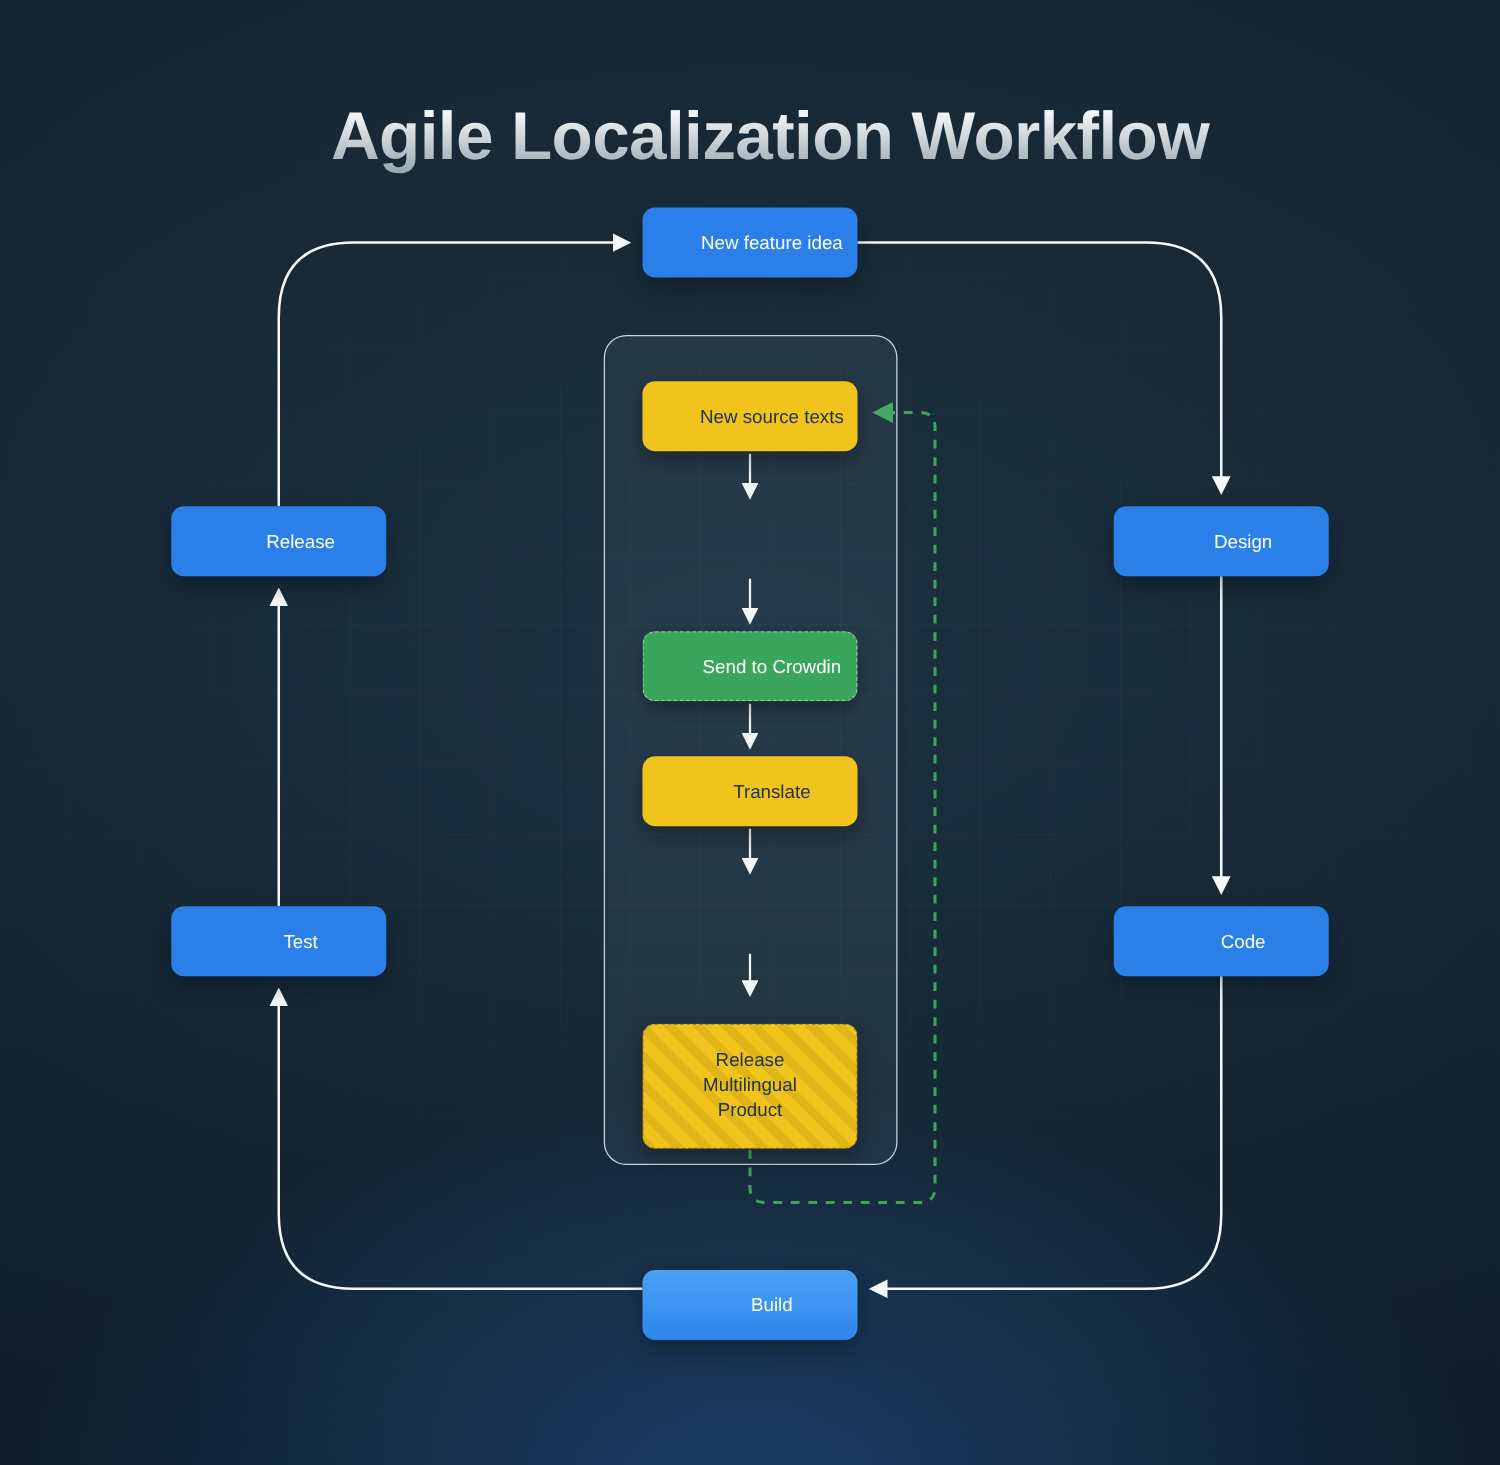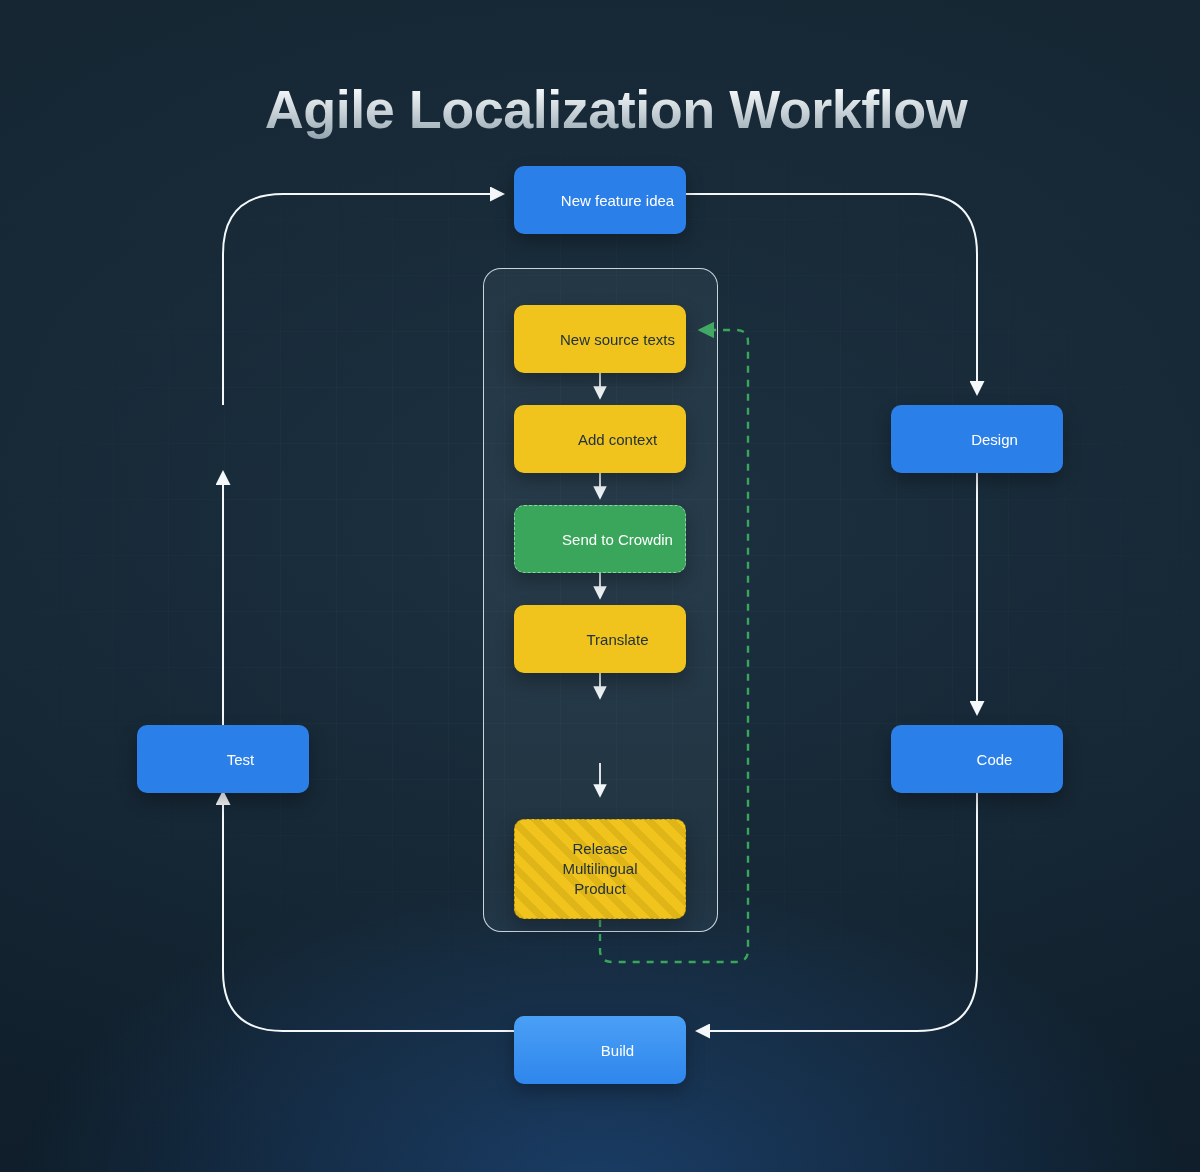--- a/index.html
+++ b/index.html
@@ -29,21 +29,21 @@
     text-align:center;
     font-size:54px;font-weight:bold;letter-spacing:-0.5px;
     background:linear-gradient(180deg,#f2f6f8 20%, #92a3ad 100%);
     -webkit-background-clip:text;background-clip:text;
     color:transparent;
     margin:16px;
   }
   svg.connectors{position:absolute;left:0;top:0;width:1200px;height:1172px;pointer-events:none;}
   .node{
     position:absolute;
-    width:172px;height:68px;
+    width:172px;height:56px;
     border-radius:10px;
     display:flex;align-items:center;justify-content:center;
     text-align:center;
     font-size:15px;
     box-sizing:border-box;
     box-shadow:0 8px 18px rgba(0,0,0,0.28);
     padding-left:35px;
   }
   .blue{background:#2b7fe8;color:#ffffff;}
   .blue-light{background:linear-gradient(180deg,#4aa0f5,#2f86ec);color:#ffffff;margin-top:13px;}
@@ -120,28 +120,28 @@
   </div>
   <div class="node blue" style="left:891px;top:725px">
     <span>Code</span>
   </div>
   <div class="node blue-light" style="left:514px;top:1003px">
     <span>Build</span>
   </div>
   <div class="node blue" style="left:137px;top:725px">
     <span>Test</span>
   </div>
+  <div class="node blue" style="left:137px;top:405px">
+    <span>Release</span>
+  </div>
 
   <div class="panel"></div>
 
   <div class="node yellow" style="left:514px;top:305px">
     <span>New source texts</span>
-  </div>
-  <div class="node yellow" style="left:514px;top:405px">
-    <span>Add context</span>
   </div>
   <div class="node green" style="left:514px;top:505px">
     <span>Send to Crowdin</span>
   </div>
   <div class="node yellow" style="left:514px;top:605px">
     <span>Translate</span>
   </div>
   <div class="node yellow striped" style="left:514px;top:803px">
     <span>Release Multilingual Product</span>
   </div>

